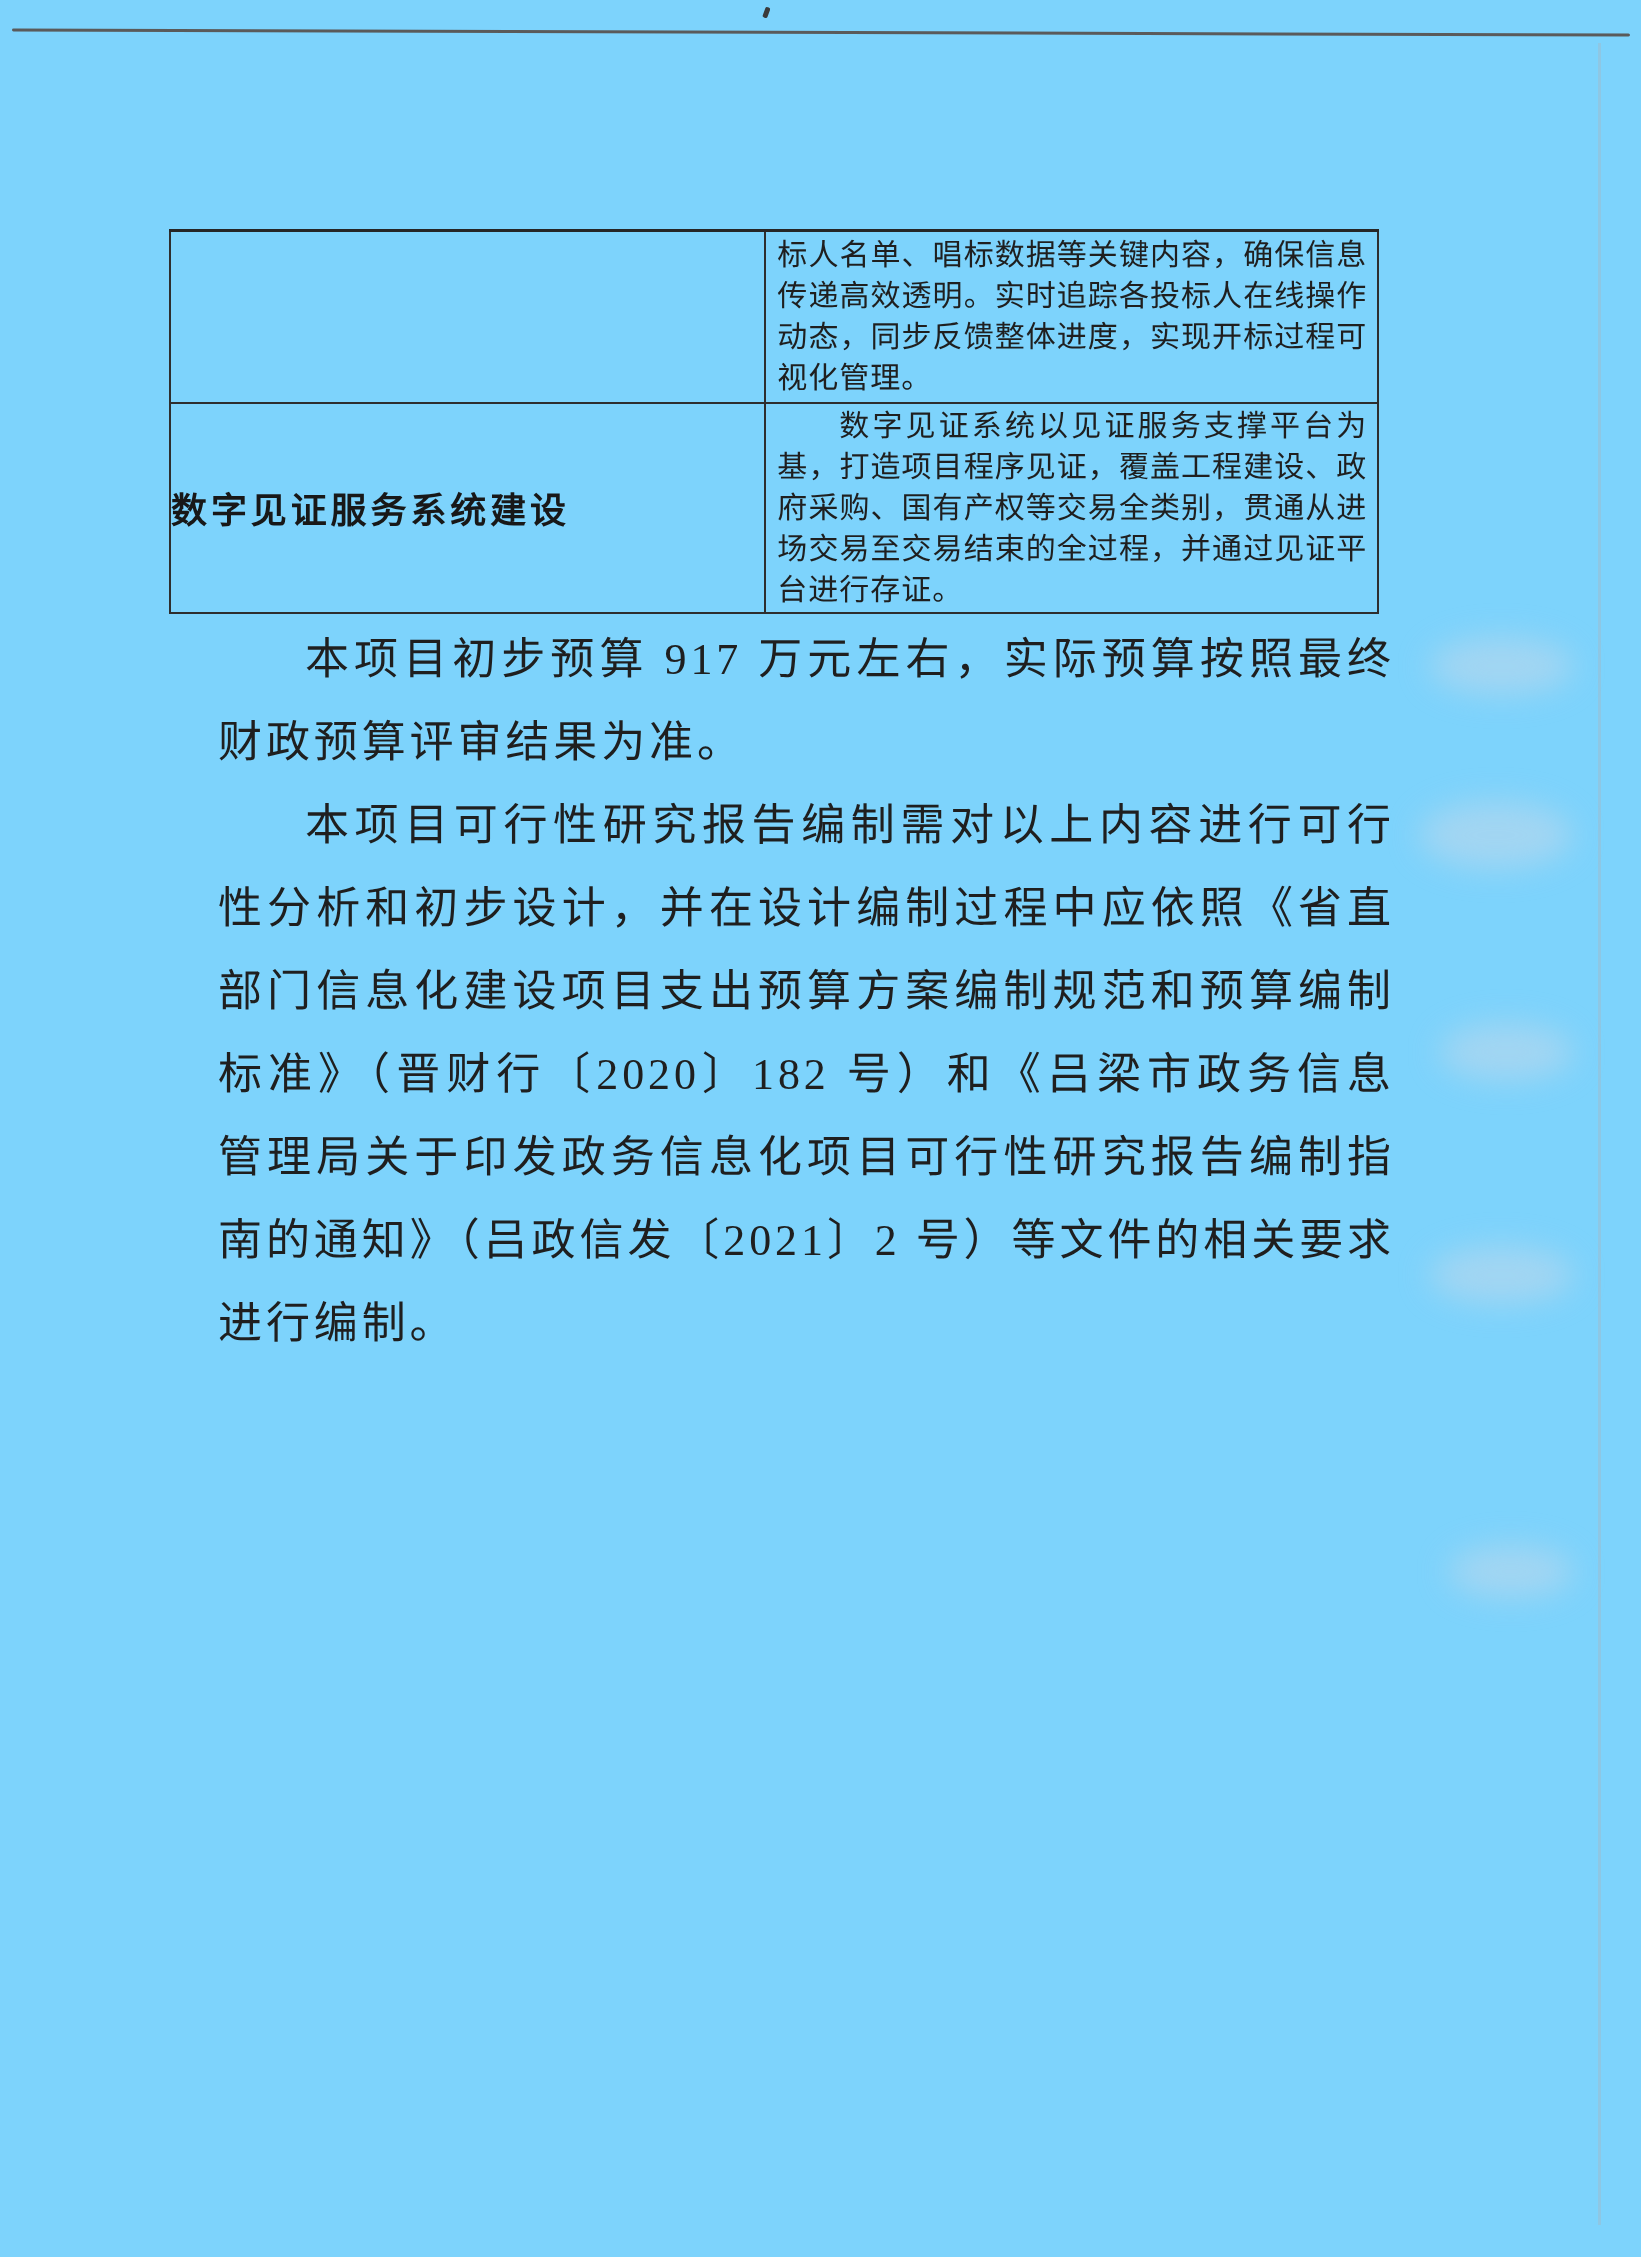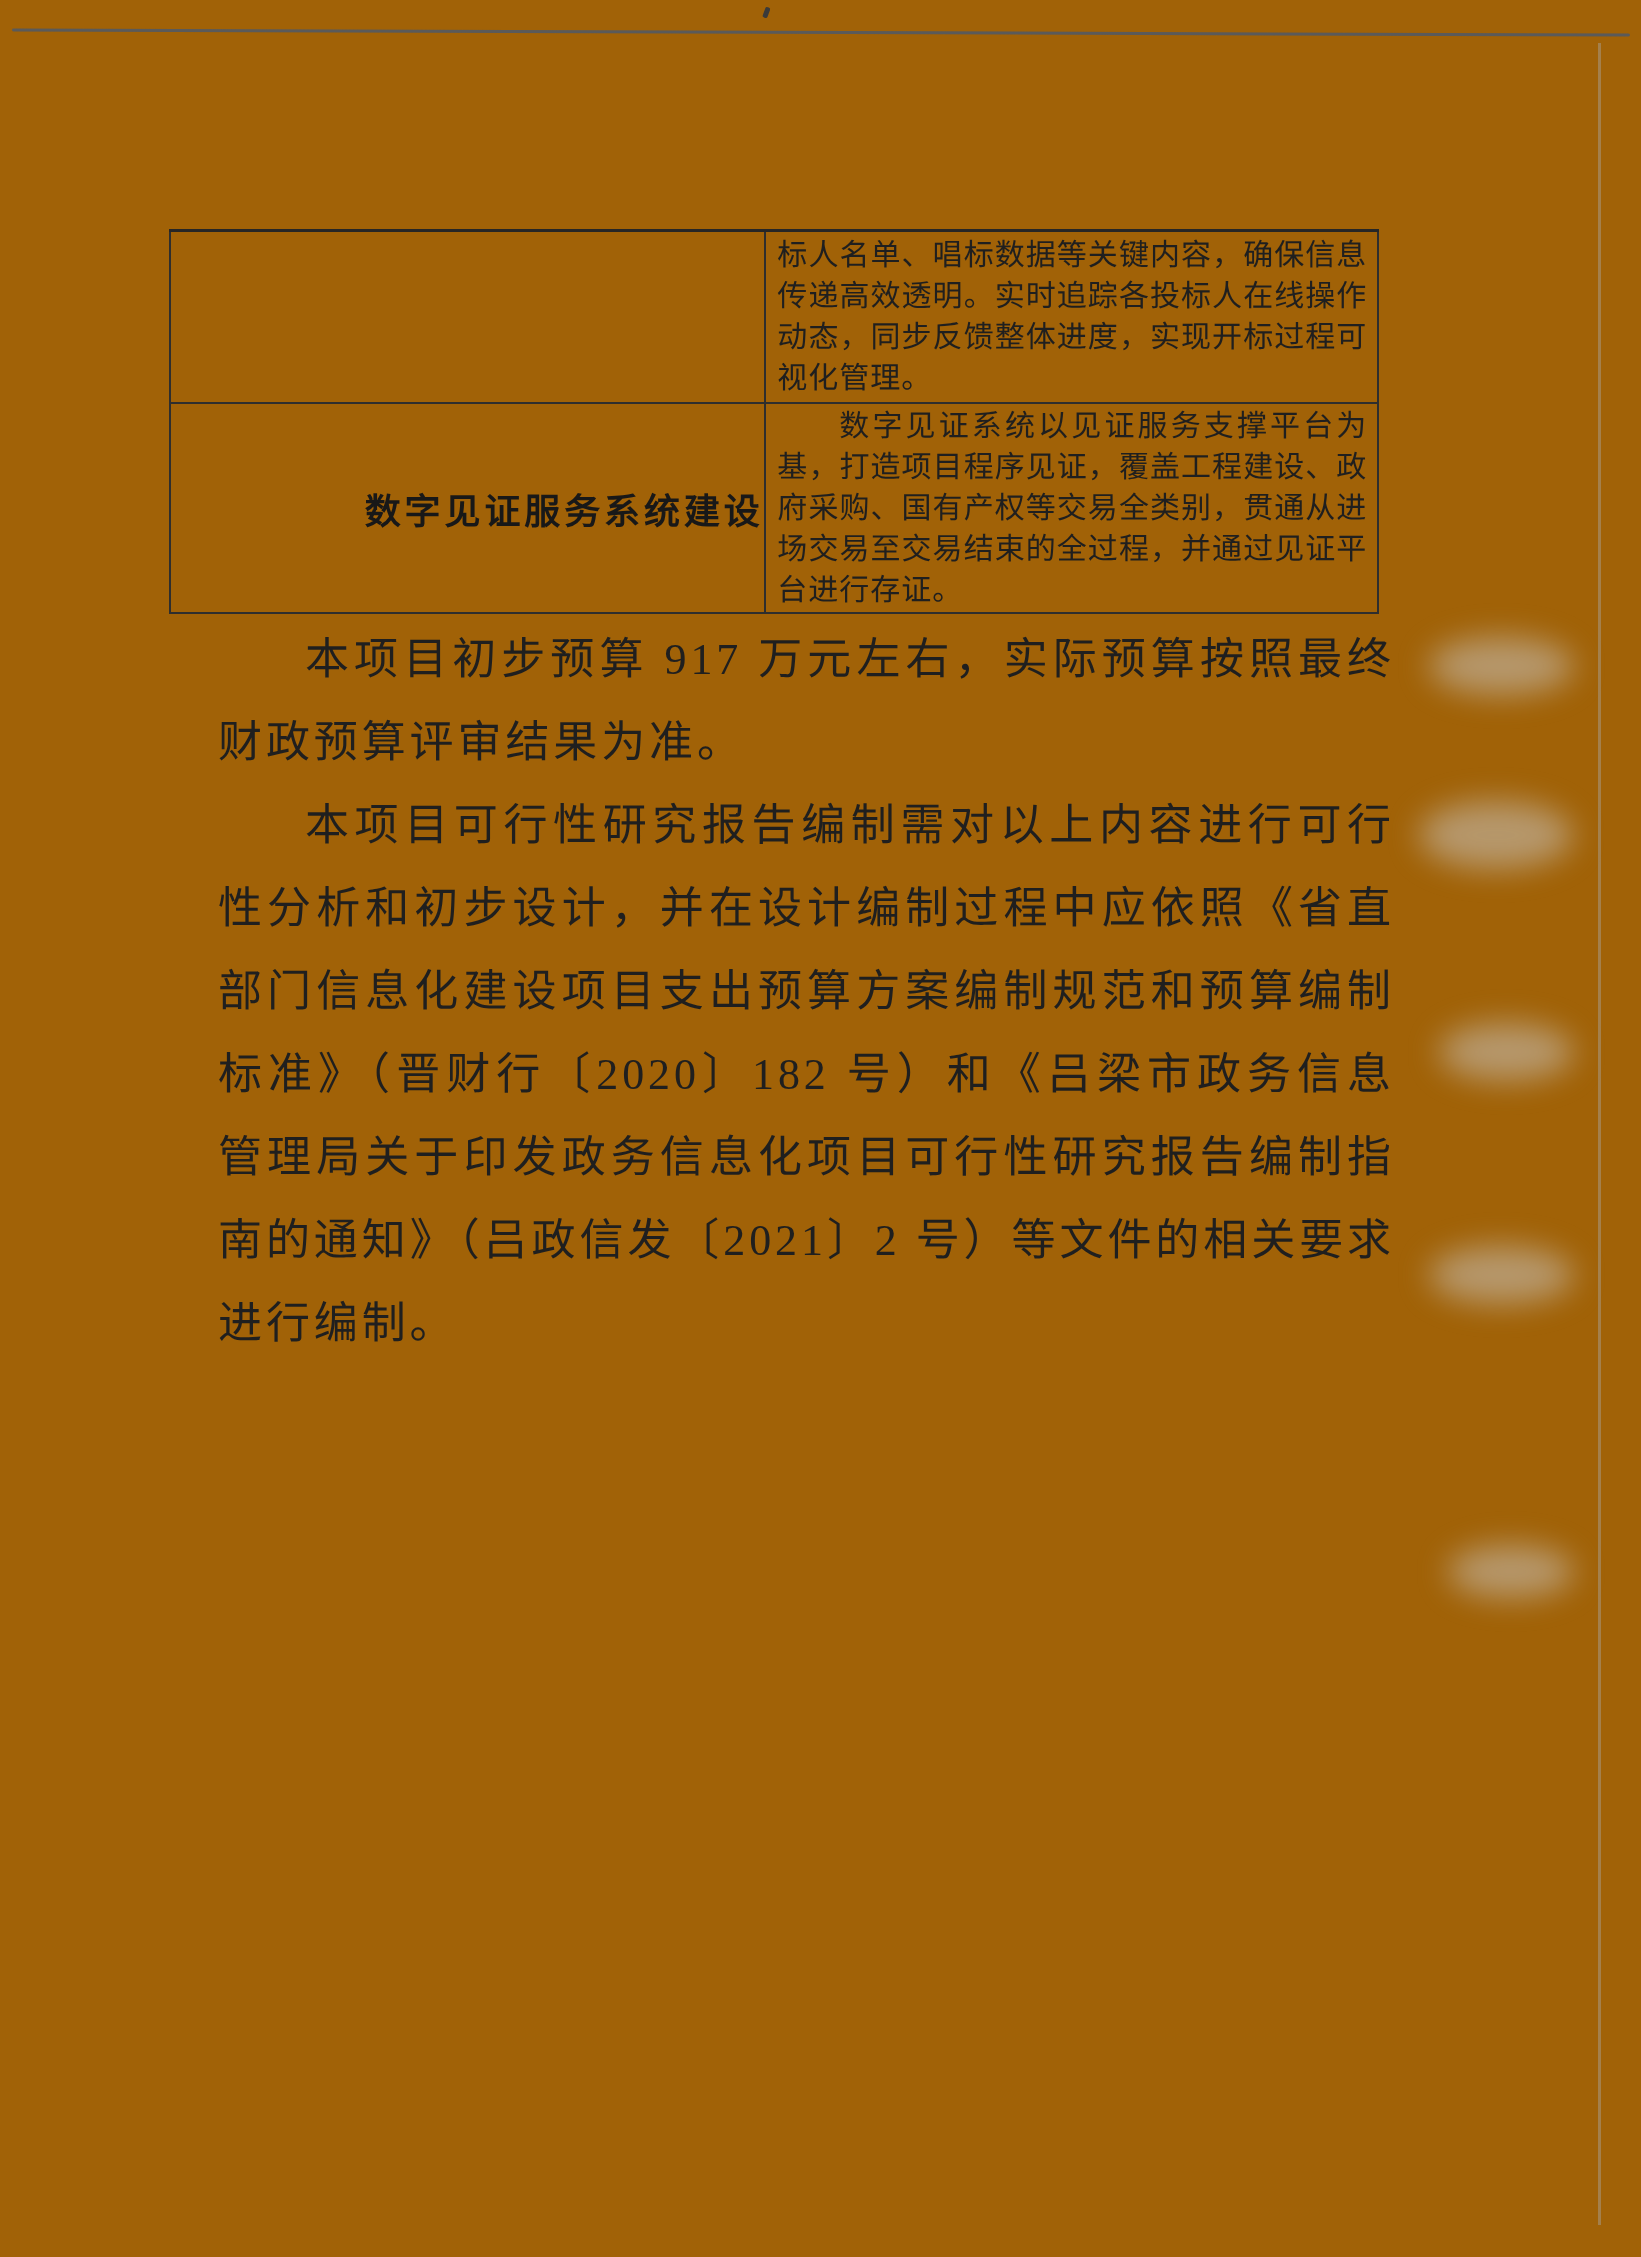--- a/index.html
+++ b/index.html
@@ -3,21 +3,21 @@
 <meta charset="utf-8">
 <title>扫描文档</title>
 <style>
   * { margin: 0; padding: 0; box-sizing: border-box; }
   html, body { background: #ffffff; }
 
   .page {
     position: relative;
     width: 1641px;
     height: 2257px;
-    background: #a16207;
+    background: #7dd3fc;
     overflow: hidden;
     font-family: "Liberation Serif", "DejaVu Serif", serif;
     color: #1f1f1f;
   }
 
   
   .scan-top-line {
     position: absolute;
     left: 11.6px; top: 31px;
     width: 1618px; height: 2.9px;
@@ -60,22 +60,23 @@
     table-layout: fixed;
   }
   .info-table td {
     border: 2.9px solid #2e2e2e;
   }
   .info-table { border-top: 3.9px solid #262626; }
   .row-1 { height: 172px; }
   .row-2 { height: 210px; }
   .name-cell {
     width: 546px;
-    text-align: right;
+    text-align: left;
     vertical-align: middle;
+    font-family: Liberation Mono, monospace;
   }
   .name-bold {
     font-weight: bold;
     font-size: 36px;
     letter-spacing: 3.9px;
     color: #181818;
   }
   .desc-cell {
     width: 563px;
     vertical-align: top;

